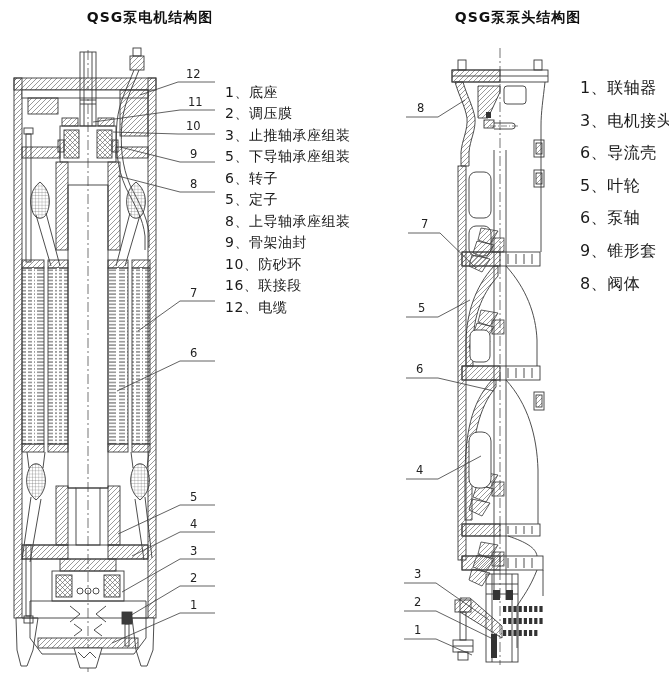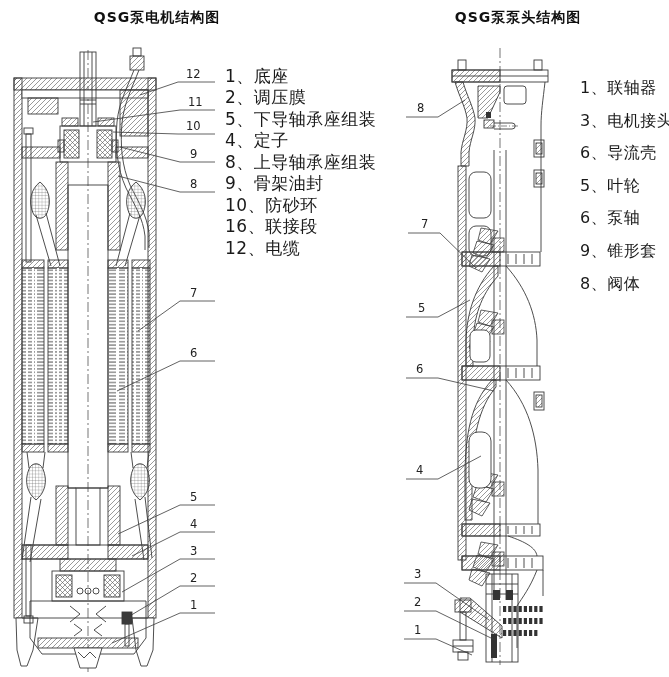--- a/index.html
+++ b/index.html
@@ -4,24 +4,24 @@
 <style>
   html,body{margin:0;padding:0;background:#fff;}
   #canvas{
     position:relative;width:669px;height:677px;background:#fff;overflow:hidden;
     font-family:"DejaVu Sans","Liberation Sans",sans-serif;color:#1a1a1a;
   }
   .title{
     position:absolute;top:9px;transform:translateX(-50%);
     font-size:14px;font-weight:bold;letter-spacing:1px;white-space:nowrap;color:#111;
   }
-  #left-title{left:157px;}
+  #left-title{left:150px;}
   #right-title{left:497px;margin-left:21px;}
   .parts-list{position:absolute;white-space:nowrap;}
-  #left-list{left:225px;top:66px;font-size:17px;line-height:21.45px;}
+  #left-list{left:225px;top:82px;font-size:14px;line-height:21.45px;}
   #right-list{left:580px;top:72px;font-size:16px;line-height:32.6px;}
   .parts-list div{letter-spacing:0.5px;}
   svg{position:absolute;left:0;top:0;}
   svg text{font-family:"DejaVu Sans","Liberation Sans",sans-serif;font-size:11.5px;fill:#222;}
 </style>
 </head>
 <body>
 
 <div id="canvas">
 
@@ -380,22 +380,24 @@
       <text x="414" y="634">1</text>
     </g>
   </svg>
 
   <div class="title" id="left-title">QSG泵电机结构图</div>
   <div class="title" id="right-title">QSG泵泵头结构图</div>
 
   <div class="parts-list" id="left-list">
     <div>1、底座</div>
     <div>2、调压膜</div>
+    <div>3、止推轴承座组装</div>
     <div>5、下导轴承座组装</div>
-    <div>4、定子</div>
+    <div>6、转子</div>
+    <div>5、定子</div>
     <div>8、上导轴承座组装</div>
     <div>9、骨架油封</div>
     <div>10、防砂环</div>
     <div>16、联接段</div>
     <div>12、电缆</div>
   </div>
 
   <div class="parts-list" id="right-list">
     <div>1、联轴器</div>
     <div>3、电机接头</div>

